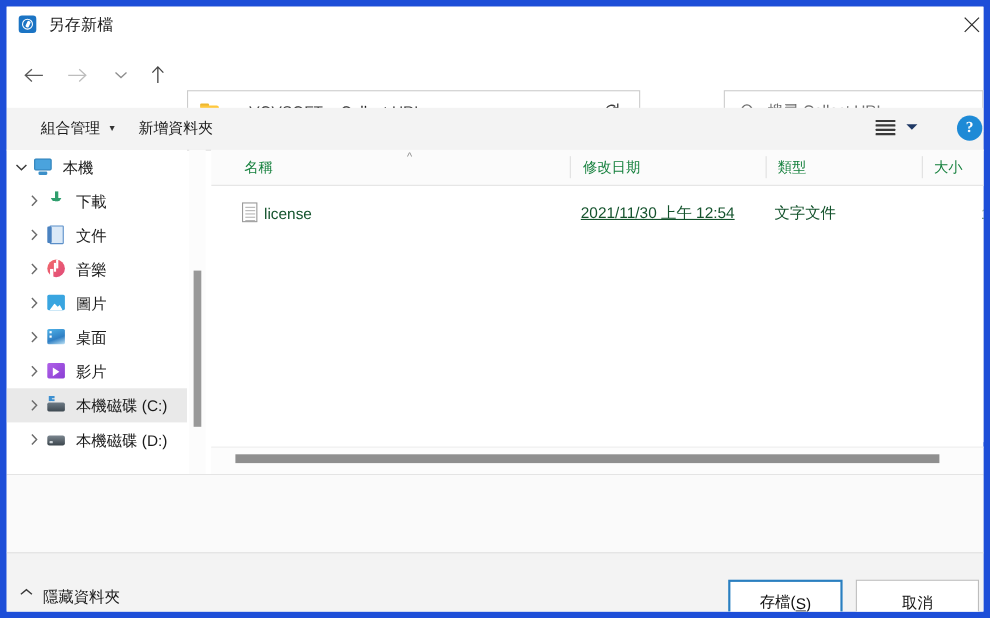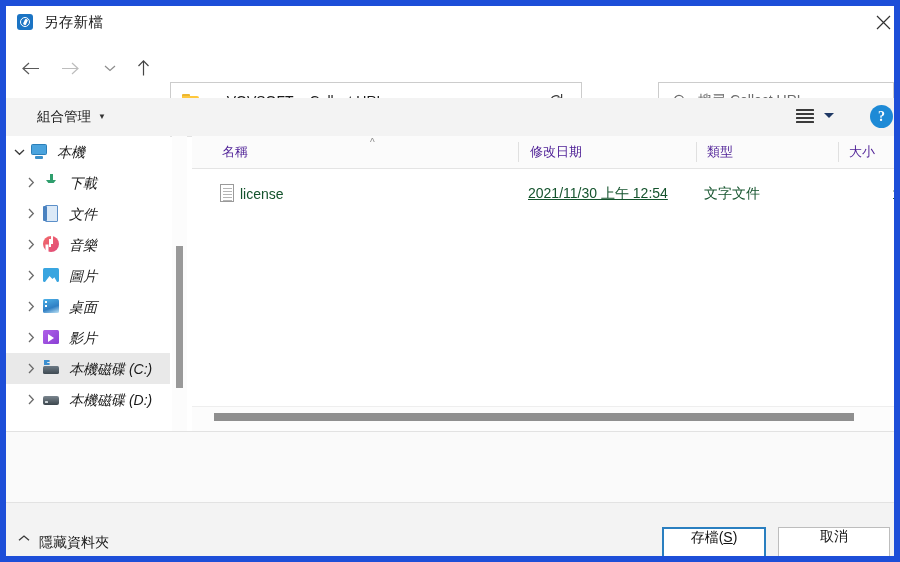--- a/index.html
+++ b/index.html
@@ -254,21 +254,21 @@
     color: #6b6b6b;
     flex: 0 0 auto;
   }
   .tree-chev.root { color: #3a3a3a; }
   .tree-ico {
     width: 18px; height: 17px;
     margin-right: 9px;
     position: relative;
     flex: 0 0 auto;
   }
-  .tree-label { line-height: 1; font-style: italic; }
+  .tree-label { line-height: 1; }
   .indent-0 .tree-chev { margin-left: 2px; }
   .indent-1 .tree-chev { margin-left: 14px; }
 
   
   .ico-pc::before{content:"";position:absolute;left:1px;top:1px;width:16px;height:11px;background:#4aa3dd;border:1.5px solid #2b7fb8;border-radius:1.5px;box-sizing:border-box;}
   .ico-pc::after{content:"";position:absolute;left:5px;top:13px;width:8px;height:2.5px;background:#3b8fc8;border-radius:1px;}
   .ico-dl::before{content:"";position:absolute;left:8px;top:0px;width:2.5px;height:9px;background:#2f9e6d;}
   .ico-dl::after{content:"";position:absolute;left:4px;top:6px;width:10px;height:10px;
     background:linear-gradient(to bottom,#2f9e6d 0,#2f9e6d 3px,transparent 3px);
     clip-path: polygon(0 0, 100% 0, 50% 55%);
@@ -320,21 +320,21 @@
     left: 0; top: 0;
     width: 713px; height: 32px;
     background: #fbfbfb;
     border-bottom: 1px solid #e4e4e4;
   }
   .col {
     position: absolute;
     top: 0; height: 32px;
     display: flex; align-items: center;
     font-size: 13px;
-    color: #4c1d95;
+    color: #15803d;
     white-space: nowrap;
   }
   .col-div {
     position: absolute;
     top: 6px; height: 20px;
     width: 1px;
     background: #e0e0e0;
   }
   .sort-asc {
     position: absolute;
@@ -428,21 +428,21 @@
     display: flex;
   }
   .btn {
     position: absolute;
     top: 521px;
     height: 32px;
     box-sizing: border-box;
     background: #ffffff;
     border: 1px solid #bdbdbd;
     display: flex;
-    align-items: flex-start;
+    align-items: flex-end;
     justify-content: center;
     font-size: 14px;
     color: #101010;
     white-space: nowrap;
   }
   .btn-save {
     left: 656px;
     width: 104px;
     border: 2px solid #2a7fc0;
   }
@@ -515,20 +515,23 @@
           </svg>
       </span>
       <span class="search-ph">搜尋 Collect URL</span>
     </div>
   </div>
 
   <div class="cmdbar">
     <div class="cmd-item cmd-organize">
       <span>組合管理</span>
       <span class="cmd-caret">▼</span>
+    </div>
+    <div class="cmd-item cmd-newfolder">
+      <span>新增資料夾</span>
     </div>
     <div class="view-icon">
       <span></span>
         <span></span>
         <span></span>
         <span></span>
     </div>
     <div class="view-caret"></div>
     <div class="help-btn">?</div>
   </div>

